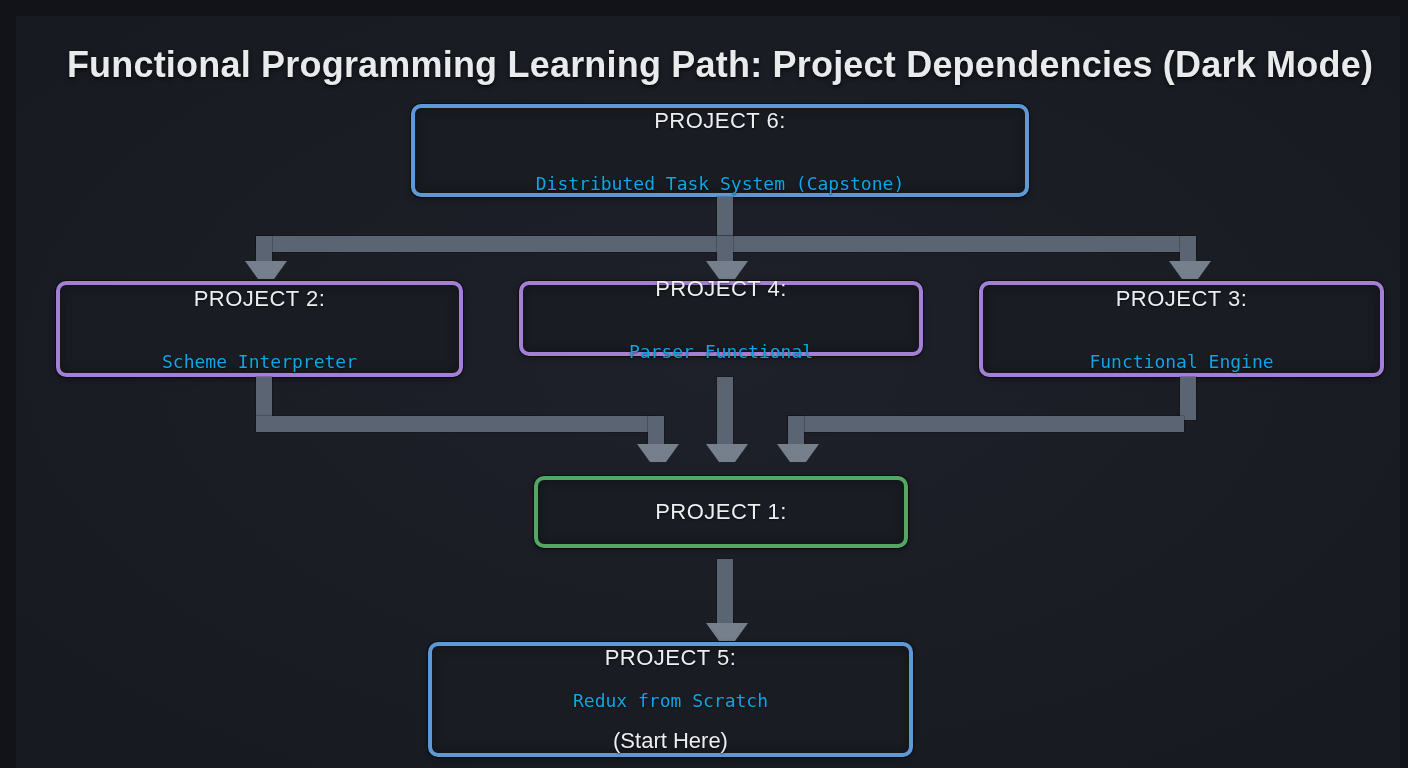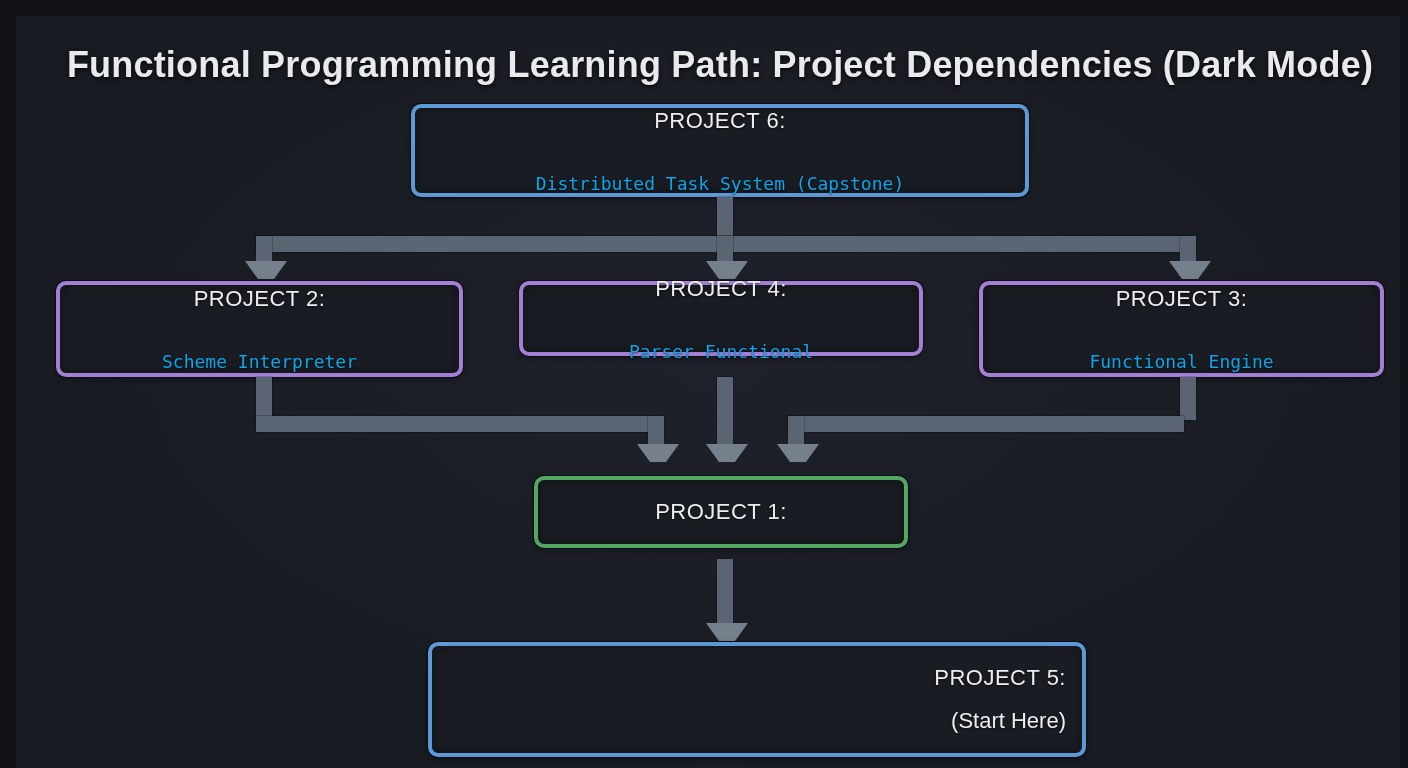--- a/index.html
+++ b/index.html
@@ -121,18 +121,19 @@
   <div class="arrow" style="left:690px; top:428px;"></div>
   <div class="arrow" style="left:761px; top:428px;"></div>
 
   <div class="node green" style="left:518px; top:445px; width:374px; height:72px;margin-top:15px;">
     <div class="node-label">PROJECT 1:</div>
   </div>
 
   <div class="line" style="left:701px; top:543px; width:4px; height:66px;"></div>
   <div class="arrow" style="left:690px; top:607px;"></div>
 
-  <div class="node blue" style="left:412px; top:626px; width:658px; height:115px; gap:3px;align-items:flex-end;">
+  <div class="node blue" style="left:412px; top:626px; width:485px; height:115px; gap:3px;">
     <div class="node-label">PROJECT 5:</div>
+    <div class="node-title">Redux from Scratch</div>
     <div class="node-note">(Start Here)</div>
   </div>
 
 </div>
 
 </body></html>

